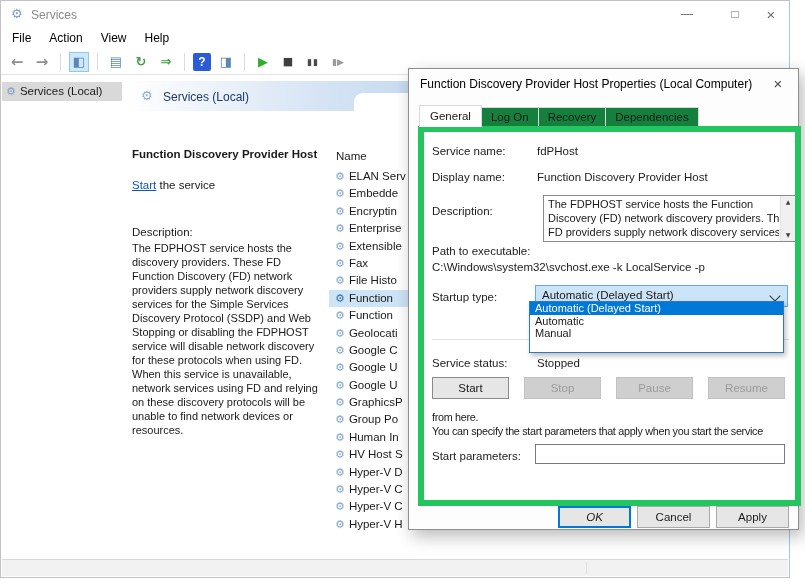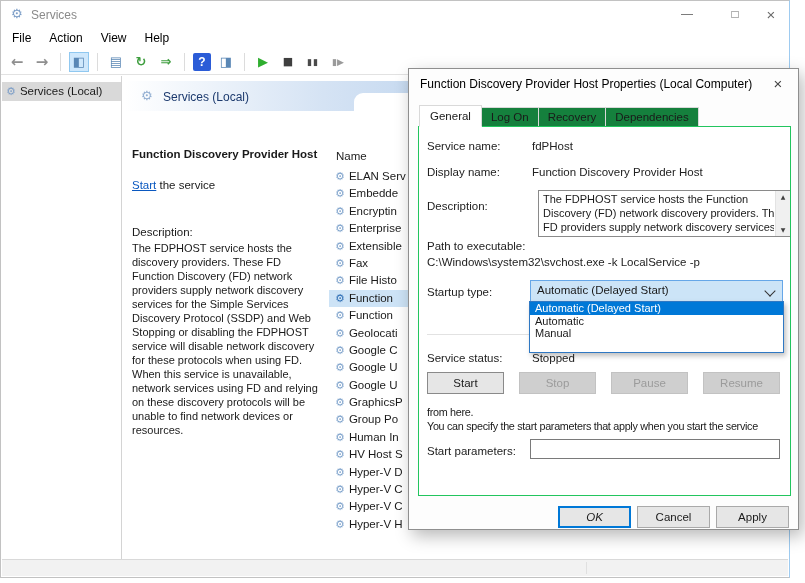--- a/index.html
+++ b/index.html
@@ -29,21 +29,21 @@
   .tb-refresh{color:#3f9e3f;font-weight:bold;}
   .tb-export{color:#3f9e3f;font-weight:bold;}
   .tb-help{background:#2b5cd7;color:#fff;border-radius:2px;font-weight:bold;font-size:12px;
            width:18px;height:18px;line-height:18px;font-family:"Liberation Sans",sans-serif;}
   .tb-play{color:#2fae2f;}
   .tb-stop{color:#3f3f3f;font-size:11px;}
   .tb-pause{color:#4a4a4a;font-size:9px;letter-spacing:1px;}
   .tb-resume{color:#9a9a9a;font-size:9px;letter-spacing:0px;}
   
   .treepane{position:absolute;left:1px;top:75px;width:119px;bottom:18px;background:#fff;
-            border-right:1px solid #d4d4d4;}
+            border-right:1px solid #d4d4d4;padding-left:48px;}
   .treeitem{position:absolute;left:0;top:6px;right:0;height:19px;background:#d9d9d9;
             line-height:19px;white-space:nowrap;overflow:hidden;}
   .treeitem .gear{font-family:"DejaVu Sans",sans-serif;color:#7d9ec7;font-size:11px;margin:0 4px 0 4px;}
   .treeitem .lbl{font-size:11.5px;}
   
   .rightpane{position:absolute;left:121px;top:75px;right:1px;bottom:18px;background:#fff;overflow:hidden;}
   .band{position:absolute;left:3px;top:5px;right:0;height:30px;
         background:linear-gradient(to right,#ffffff,#d5e3f4 30%,var(--band-blue,#a9c7e8) 72%,#a2c2e5);}
   .band .gear{position:absolute;left:16px;top:7px;font-family:"DejaVu Sans",sans-serif;
               font-size:13px;color:#93afd2;}
@@ -72,21 +72,21 @@
           border:1px solid #8f8f8f;box-shadow:4px 6px 16px rgba(0,0,0,.28);box-sizing:border-box;
           z-index:20;font-size:11.5px;}
   .dtitle-txt{position:absolute;left:11px;top:8px;font-size:12px;color:#000;white-space:nowrap;}
   .dclose{position:absolute;right:6px;top:3px;width:28px;height:23px;text-align:center;
           line-height:23px;font-size:15px;color:#444;}
   .dtabs{position:absolute;left:10px;top:36px;height:22px;white-space:nowrap;}
   .dtab{display:inline-block;padding:3px 9px;border:1px solid #d9d9d9;background:#15803d;
         position:relative;margin-right:-1px;vertical-align:bottom;}
   .dtab.sel{background:#fff;border-bottom-color:#fff;padding:4px 10px 4px;z-index:3;}
   .dpage{position:absolute;left:9px;top:57px;width:371px;height:368px;background:#fff;
-         border:1px solid #22c55e;overflow:hidden;}
+         border:6px solid #22c55e;overflow:hidden;}
   .flabel{position:absolute;left:8px;color:#222;white-space:nowrap;}
   .fvalue{position:absolute;left:113px;color:#222;white-space:nowrap;}
   .descbox{position:absolute;left:111px;top:63px;width:251px;height:45px;border:1px solid #8a8a8a;
            overflow:hidden;margin-left:8px;}
   .descbox .lines{position:absolute;left:4px;top:1px;right:16px;overflow:hidden;}
   .descbox .lines div{line-height:14px;white-space:nowrap;font-size:11px;}
   .dscroll{position:absolute;right:0;top:0;bottom:0;width:14px;background:#f0f0f0;
            border-left:1px solid #e3e3e3;}
   .dsa{position:absolute;left:0;right:0;height:12px;text-align:center;font-size:6px;color:#404040;
        font-family:"DejaVu Sans",sans-serif;line-height:12px;}

